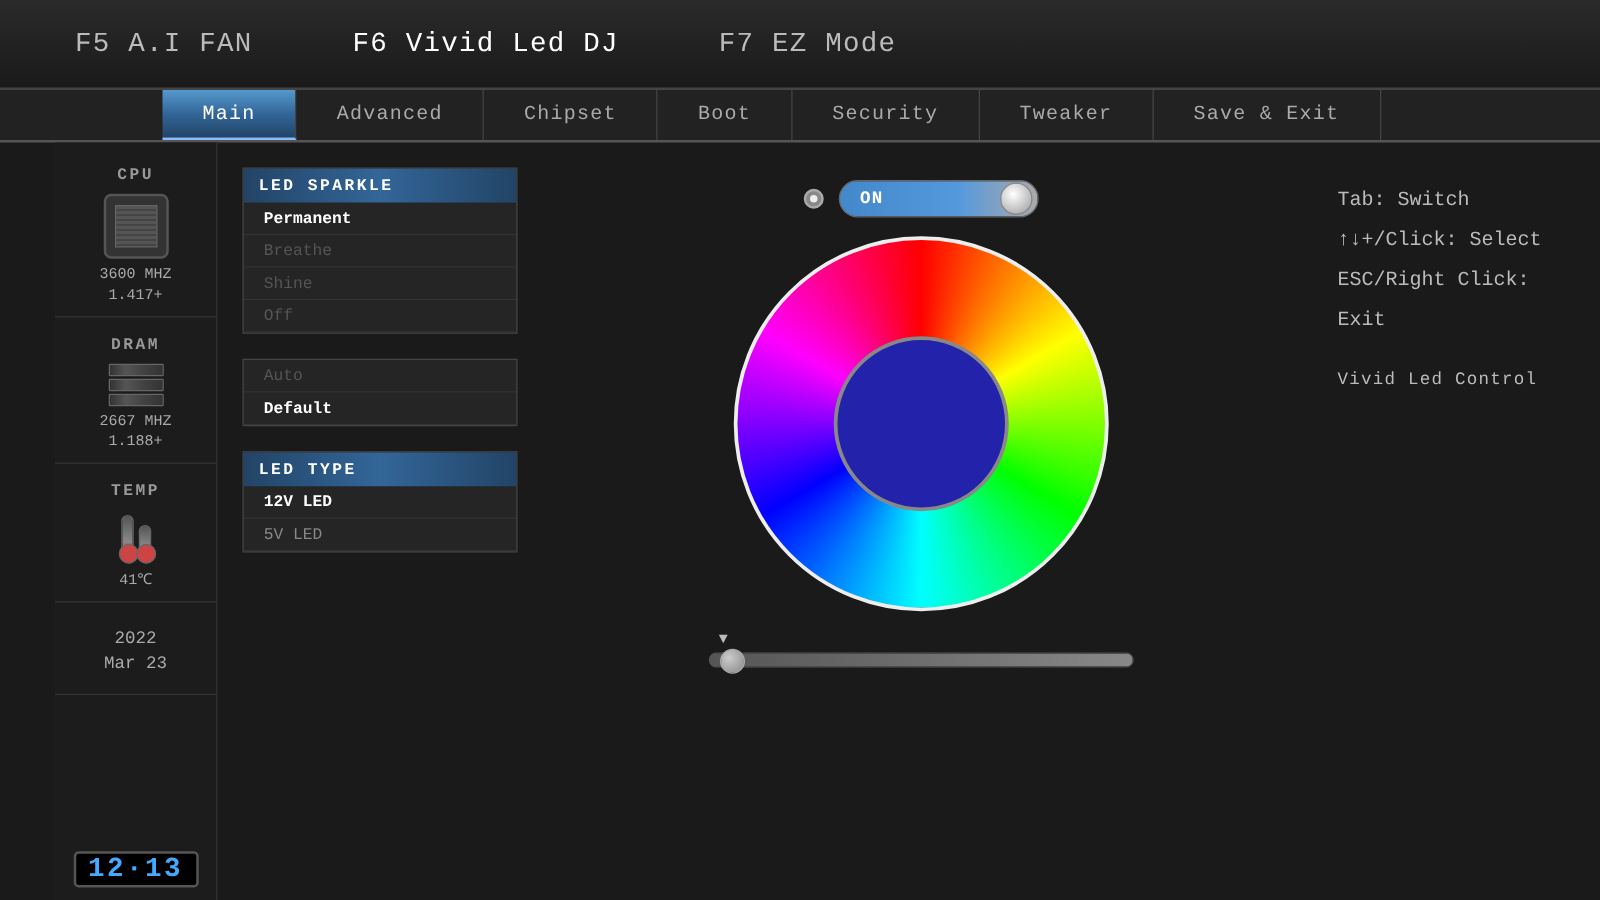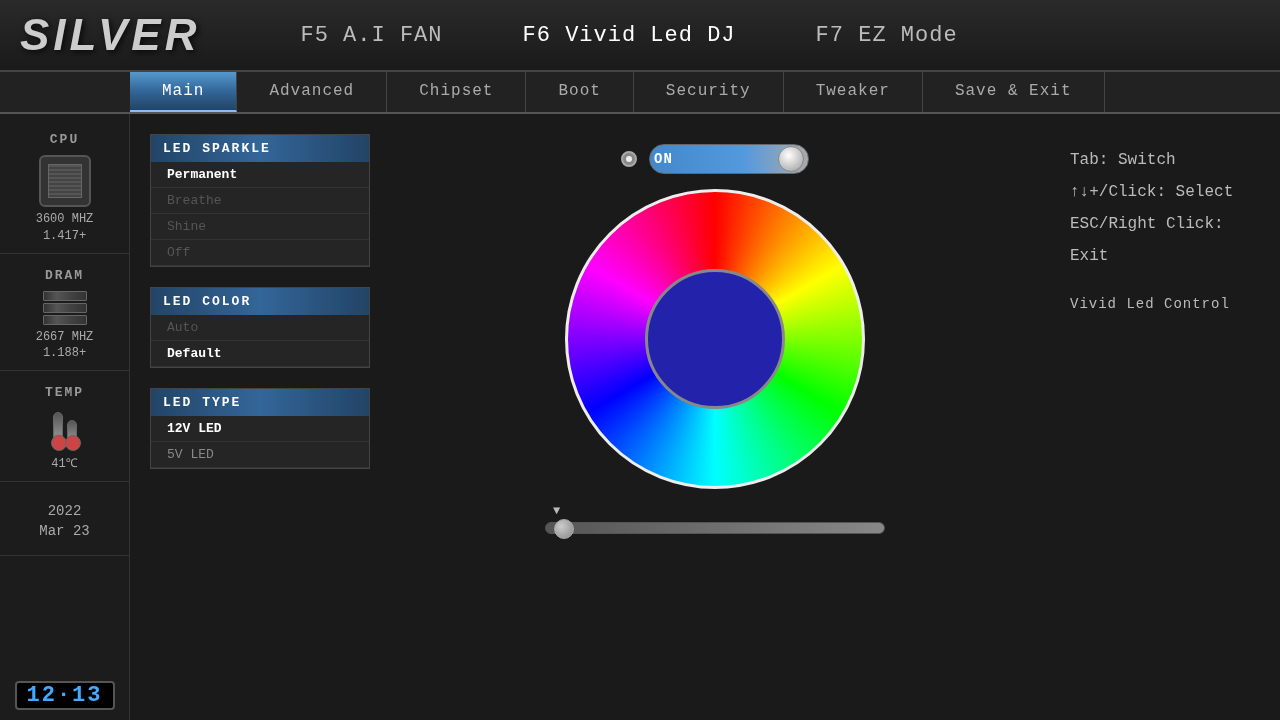--- a/index.html
+++ b/index.html
@@ -261,21 +261,21 @@
       background: linear-gradient(90deg, #4488cc 0%, #5599dd 60%, #aaa 100%);
       border-radius: 15px;
       display: flex;
       align-items: center;
       position: relative;
       cursor: pointer;
       border: 1px solid #666;
     }
     .toggle-label {
       position: absolute;
-      left: 4px;
+      left: 16px;
       color: #fff;
       font-size: 14px;
       font-weight: bold;
       letter-spacing: 1px;
     }
     .toggle-knob {
       position: absolute;
       right: 4px;
       width: 26px;
       height: 26px;
@@ -388,37 +388,36 @@
       color: #aaa;
       text-align: center;
       line-height: 1.4;
       padding: 6px 0;
     }
   </style>
 </head>
 <body>
 
 <div id="header">
-  <span id="logo">SILVER</span>
   <span class="top-btn">F5 A.I FAN</span>
   <span class="top-btn" style="color:#fff;">F6 Vivid Led DJ</span>
   <span class="top-btn">F7 EZ Mode</span>
 </div>
 
 <div id="nav-tabs">
   <div class="nav-tab active">Main</div>
   <div class="nav-tab">Advanced</div>
   <div class="nav-tab">Chipset</div>
   <div class="nav-tab">Boot</div>
   <div class="nav-tab">Security</div>
   <div class="nav-tab">Tweaker</div>
   <div class="nav-tab">Save &amp; Exit</div>
 </div>
 
-<div id="main-layout" style="position:relative;">
+<div id="main-layout" style="position:relative;margin-left:44px;">
 
   <div id="sidebar">
     <div class="sidebar-section">
       <span class="sidebar-label">CPU</span>
       <div class="cpu-icon"></div>
       <div class="sidebar-value">
         <span>3600 MHZ</span><br>
         <span>1.417+</span>
       </div>
     </div>
@@ -468,21 +467,20 @@
 
       <div class="led-panel">
         <div class="led-panel-header">LED  SPARKLE</div>
         <div class="led-panel-item active">Permanent</div>
         <div class="led-panel-item dimmed">Breathe</div>
         <div class="led-panel-item dimmed">Shine</div>
         <div class="led-panel-item dimmed">Off</div>
       </div>
 
       <div class="led-panel">
-        <div class="led-panel-header">LED  COLOR</div>
         <div class="led-panel-item dimmed">Auto</div>
         <div class="led-panel-item active">Default</div>
       </div>
 
       <div class="led-panel">
         <div class="led-panel-header">LED  TYPE</div>
         <div class="led-panel-item active">12V LED</div>
         <div class="led-panel-item">5V LED</div>
       </div>
 

